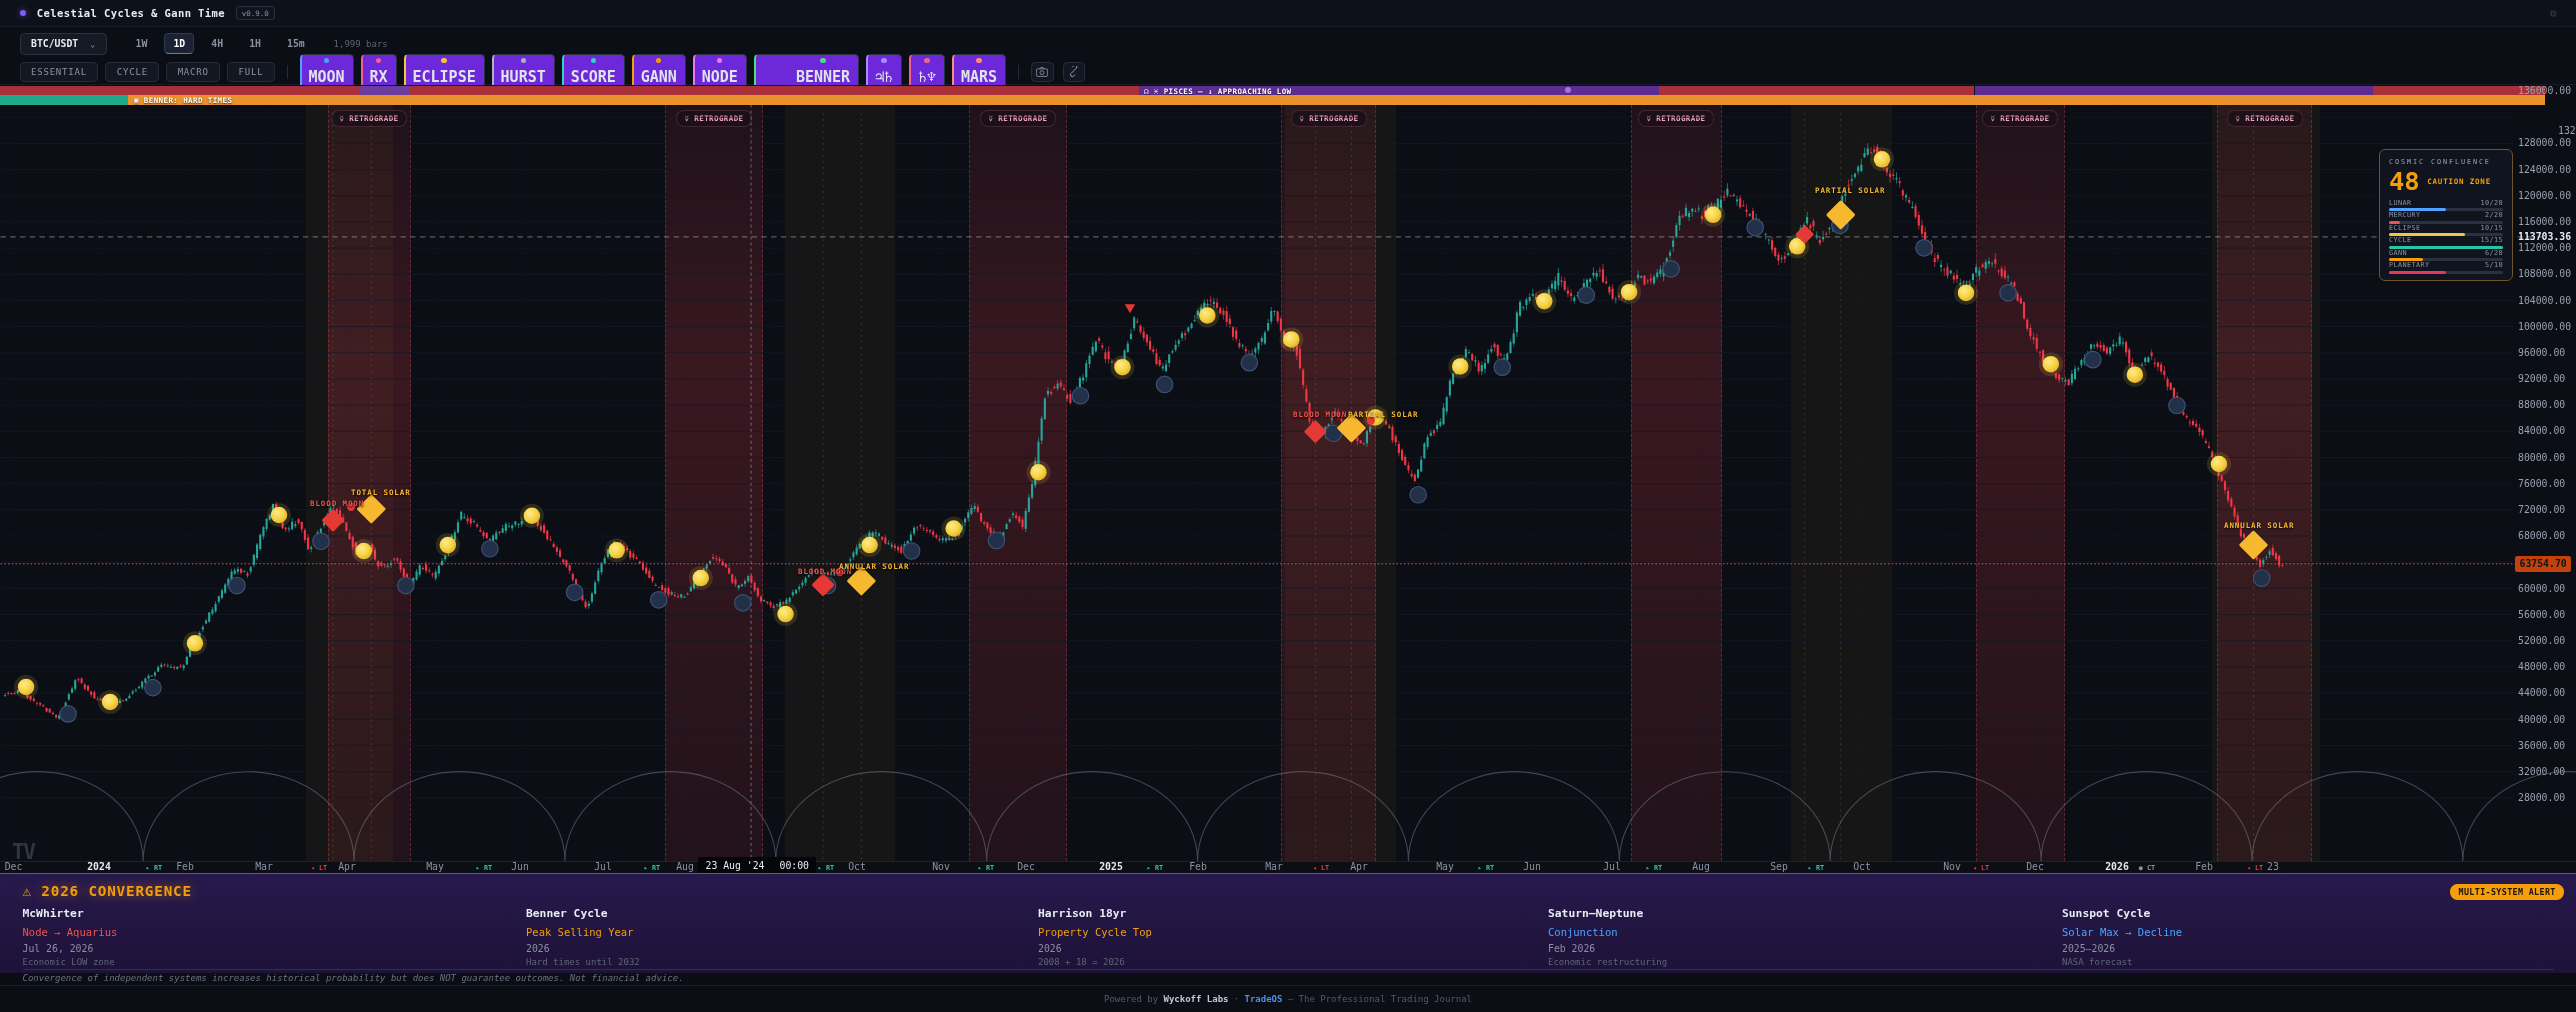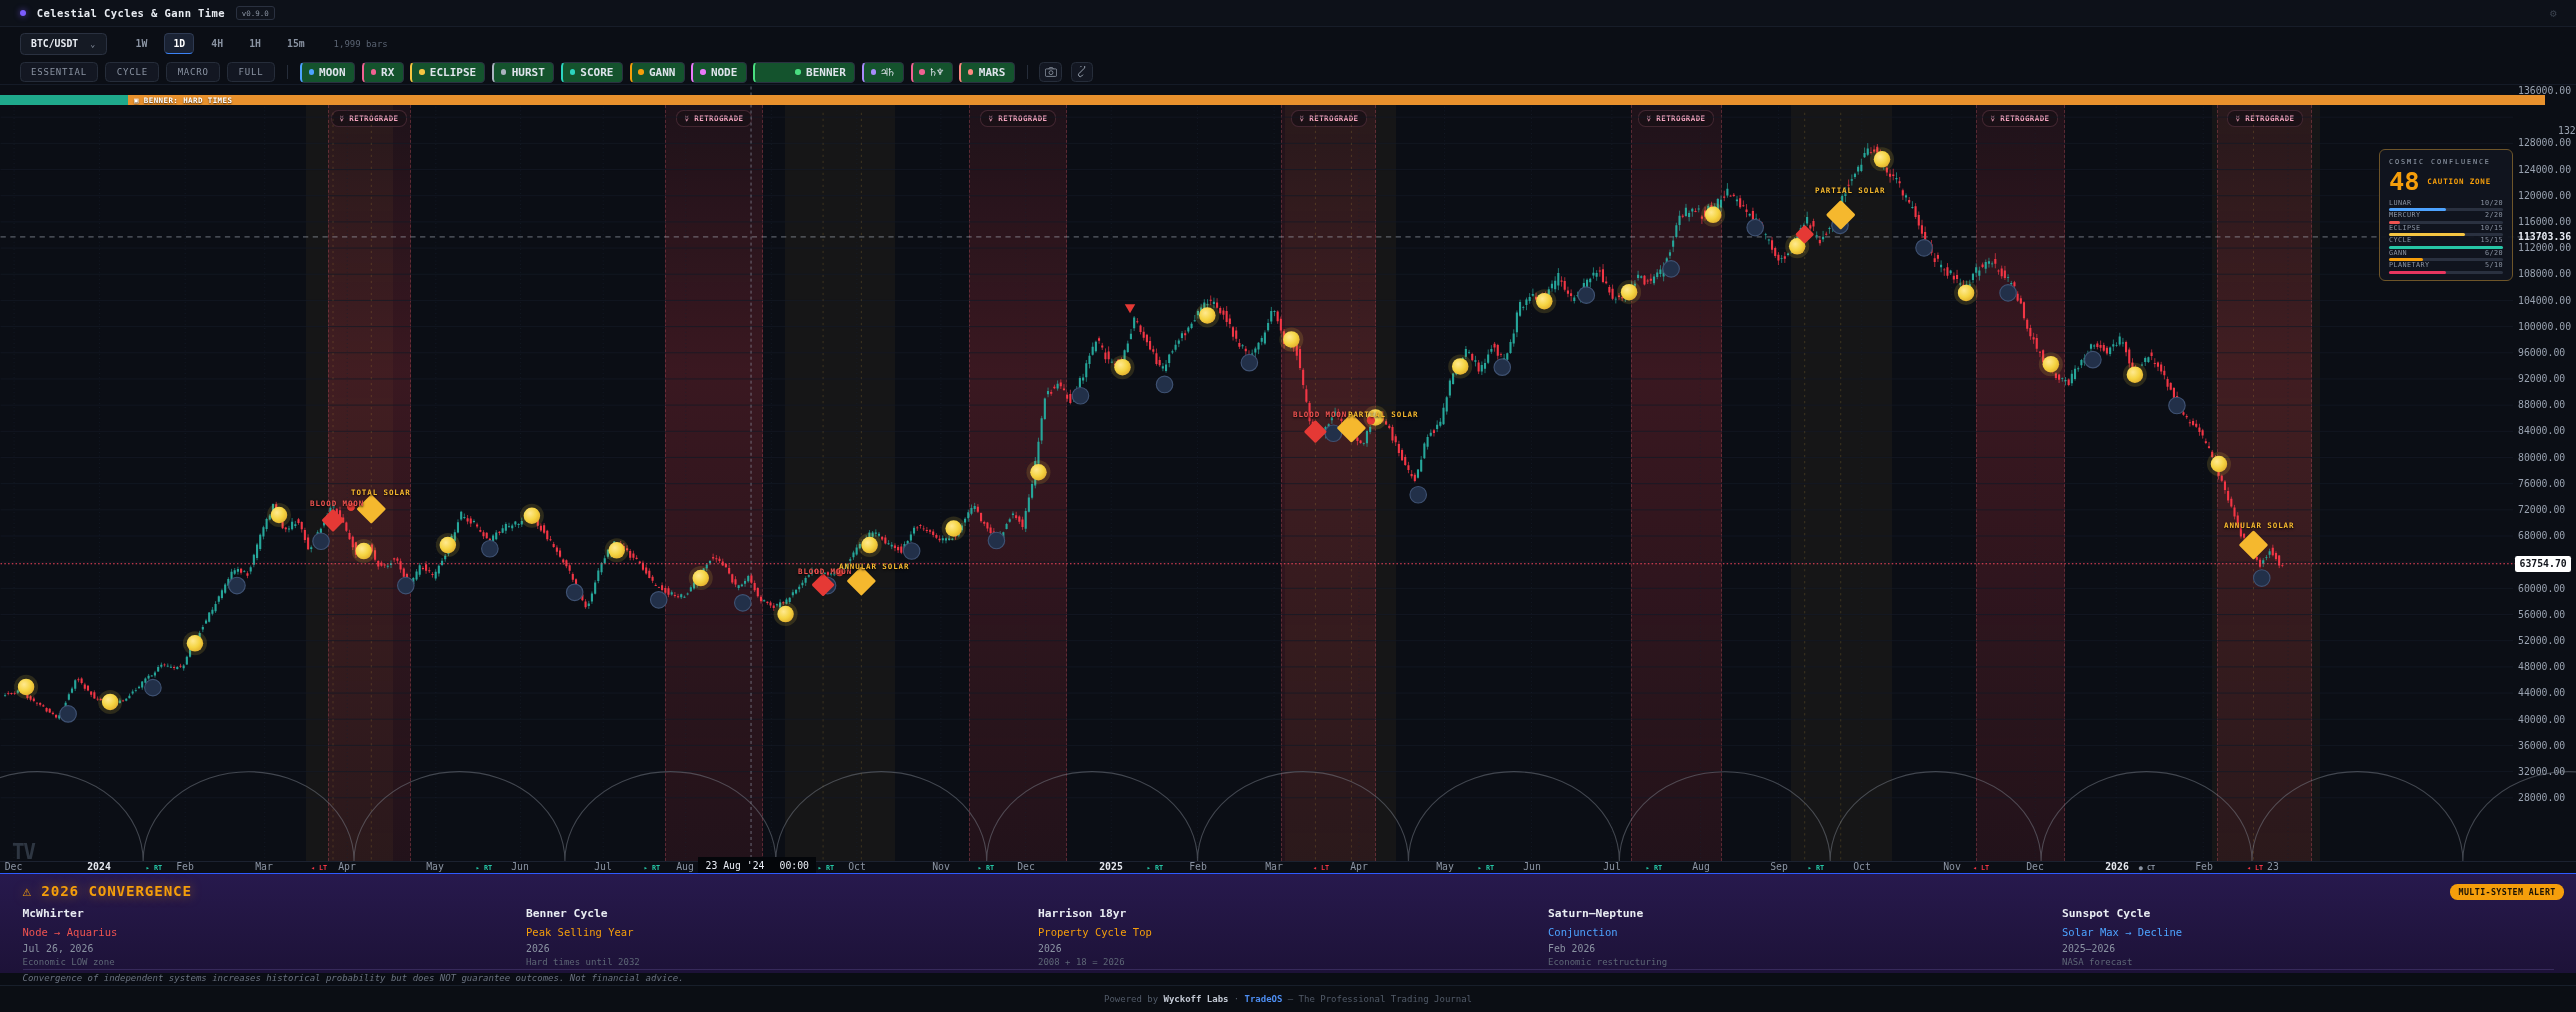--- a/index.html
+++ b/index.html
@@ -36,23 +36,23 @@
   .tf.active { color:#fff; background:#1a2233; border:0.8px solid #2e3a52;
     border-bottom:1.5px solid #3b82f6; }
   .bars-label { font-size:9px; color:#5a6372; }
 
   .tb2 { position:absolute; top:60px; left:0; width:2576px; height:25px;
     display:flex; align-items:center; padding:0 19.5px; gap:9px;
     background:#0b0e15; border-bottom:0.8px solid #151b27; }
   .preset { font-size:9px; letter-spacing:0.8px; color:#8a93a2;
     background:#131722; border:0.8px solid #262d3a; border-radius:4.5px; padding:3.8px 10.5px; }
   .vsep { width:0.8px; height:13.5px; background:#262d3a; margin:0 3px; }
-  .pill { display:flex; align-items:center; gap:5.3px; font-size:11px; font-weight:bold;
-    color:#dfe4ec; background:#14532d; border:0.8px solid #2a3140; border-radius:4.5px;
-    padding:3px 8.3px 3px 6.8px; }
+  .pill { display:flex; align-items:center; gap:5.3px; font-size:15px; font-weight:bold;
+    color:#dfe4ec; background:#6d28d9; border:0.8px solid #2a3140; border-radius:4.5px;
+    padding:3px 8.3px 3px 6.8px;flex-direction:column; }
   .pill .dot { width:5.3px; height:5.3px; border-radius:50%; }
   .icon-btn { display:flex; align-items:center; justify-content:center;
     width:22.5px; height:19.5px; background:#131722; border:0.8px solid #262d3a; border-radius:4.5px; }
 
   
   .chart { position:absolute; top:85px; left:0; width:2576px; height:791px;
     background:#0b0e15; }
   .band-retro { position:absolute; top:20px; height:756px;
     background:linear-gradient(180deg, rgba(150,42,54,.14), rgba(165,46,58,.30) 35%, rgba(125,36,46,.20));
     border-left:0.8px dashed rgba(240,100,120,.28); border-right:0.8px dashed rgba(240,100,120,.28); }
@@ -64,21 +64,21 @@
   .banner-label { position:absolute; font-size:7.5px; font-weight:bold; color:#fff;
     letter-spacing:0.4px; text-shadow:0 0.8px 1.5px rgba(0,0,0,.7); white-space:nowrap; }
   .retro-badge { position:absolute; top:25px; transform:translateX(-50%);
     background:rgba(26,16,22,.92); border:0.8px solid rgba(247,140,170,.18);
     border-radius:7.5px; color:#f7a6c1; font-size:7.5px; font-weight:bold;
     letter-spacing:0.4px; padding:3px 7.5px; white-space:nowrap; }
   .ecl-label { position:absolute; font-size:7.5px; font-weight:bold; letter-spacing:0.9px;
     white-space:nowrap; text-shadow:0 0.8px 2.3px #000; }
   .tick { position:absolute; left:2518px; font-size:9.8px; color:#99a2b0; }
   .tick.major { color:#e8ecf4; }
-  .last-pill { position:absolute; left:2515px; background:#ffffff; color:#10131a;
+  .last-pill { position:absolute; left:2515px; background:#c2410c; color:#10131a;
     font-size:9.8px; font-weight:bold; padding:2.3px 4.5px; border-radius:2.3px; }
   .t-label { position:absolute; top:776px; transform:translateX(-50%);
     font-size:9.8px; color:#8a93a2; white-space:nowrap; }
   .t-label.year { color:#e6e9f0; font-weight:bold; }
   .t-marker { position:absolute; top:779px; transform:translateX(-50%);
     font-size:6.8px; font-weight:bold; white-space:nowrap; }
   .cross-box { position:absolute; left:698px; top:772px; height:16.5px;
     background:#04060a; color:#e8ecf4; font-size:9.8px; display:flex;
     align-items:center; gap:15px; padding:0 7.5px; }
   .axis-sep { position:absolute; top:776px; left:0; width:2576px; height:0;
@@ -416,20 +416,30 @@
         <rect x="-9" y="-9" width="18" height="18" rx="2" fill="#e53935" transform="translate(2404,312) rotate(45)"></rect>
         <rect x="-14" y="-14" width="28" height="28" rx="2" fill="#f5b82e" transform="translate(2452,286) rotate(45)"></rect>
         <rect x="-14" y="-14" width="28" height="28" rx="2" fill="#f5b82e" transform="translate(3002,726) rotate(45)"></rect>
         <circle cx="467" cy="675" r="5.5" fill="#e53935"></circle>
         <circle cx="1118" cy="762" r="5.5" fill="#e53935"></circle>
         <circle cx="1826" cy="560" r="5.5" fill="#e53935"></circle>
         <path d="M1498,405 L1512,405 L1505,417 Z" fill="#e53935"></path>
       </g>
   </svg>
 
+  <div class="banner" id="banner-node" style="top:0.8px;height:9px;">
+      <div class="banner-seg stripes" style="left: 0px; width: 1139px; background: rgb(169, 48, 56);"></div>
+      <div class="banner-seg stripes" style="left: 360px; width: 50px; background: rgb(109, 60, 158);"></div>
+      <div class="banner-seg stripes" style="left: 1139px; width: 520px; background: rgb(95, 45, 145);"></div>
+      <div class="banner-seg stripes" style="left: 1659px; width: 315px; background: rgb(169, 48, 56);"></div>
+      <div class="banner-seg stripes" style="left: 1975px; width: 398px; background: rgb(95, 45, 145);"></div>
+      <div class="banner-seg stripes" style="left: 2373px; width: 173px; background: rgb(169, 48, 56);"></div>
+      <div class="banner-label" style="left: 1144px; top: 0.8px;">☊ ♓ PISCES — ↓ APPROACHING LOW</div>
+      <div class="abs" style="left: 1565px; top: 1.5px; width: 6px; height: 6px; border-radius: 50%; background: rgb(176, 106, 224);"></div>
+    </div>
   <div class="banner" id="banner-benner" style="top:9.8px;height:9.8px;">
       <div class="banner-seg stripes" style="left: 0px; width: 128px; background: rgb(31, 169, 140);"></div>
       <div class="banner-seg stripes" style="left: 128px; width: 2418px; background: rgb(232, 145, 45);"></div>
       <div class="banner-label" style="left: 134px; top: 0.8px;">▣ BENNER: HARD TIMES</div>
     </div>
 
   <div id="retro-badges"></div>
   <div id="ecl-labels">
       <div class="ecl-label" style="left: 310px; top: 414px; color: rgb(239, 83, 80);">BLOOD MOON</div>
       <div class="ecl-label" style="left: 351px; top: 403px; color: rgb(245, 184, 46);">TOTAL SOLAR</div>

